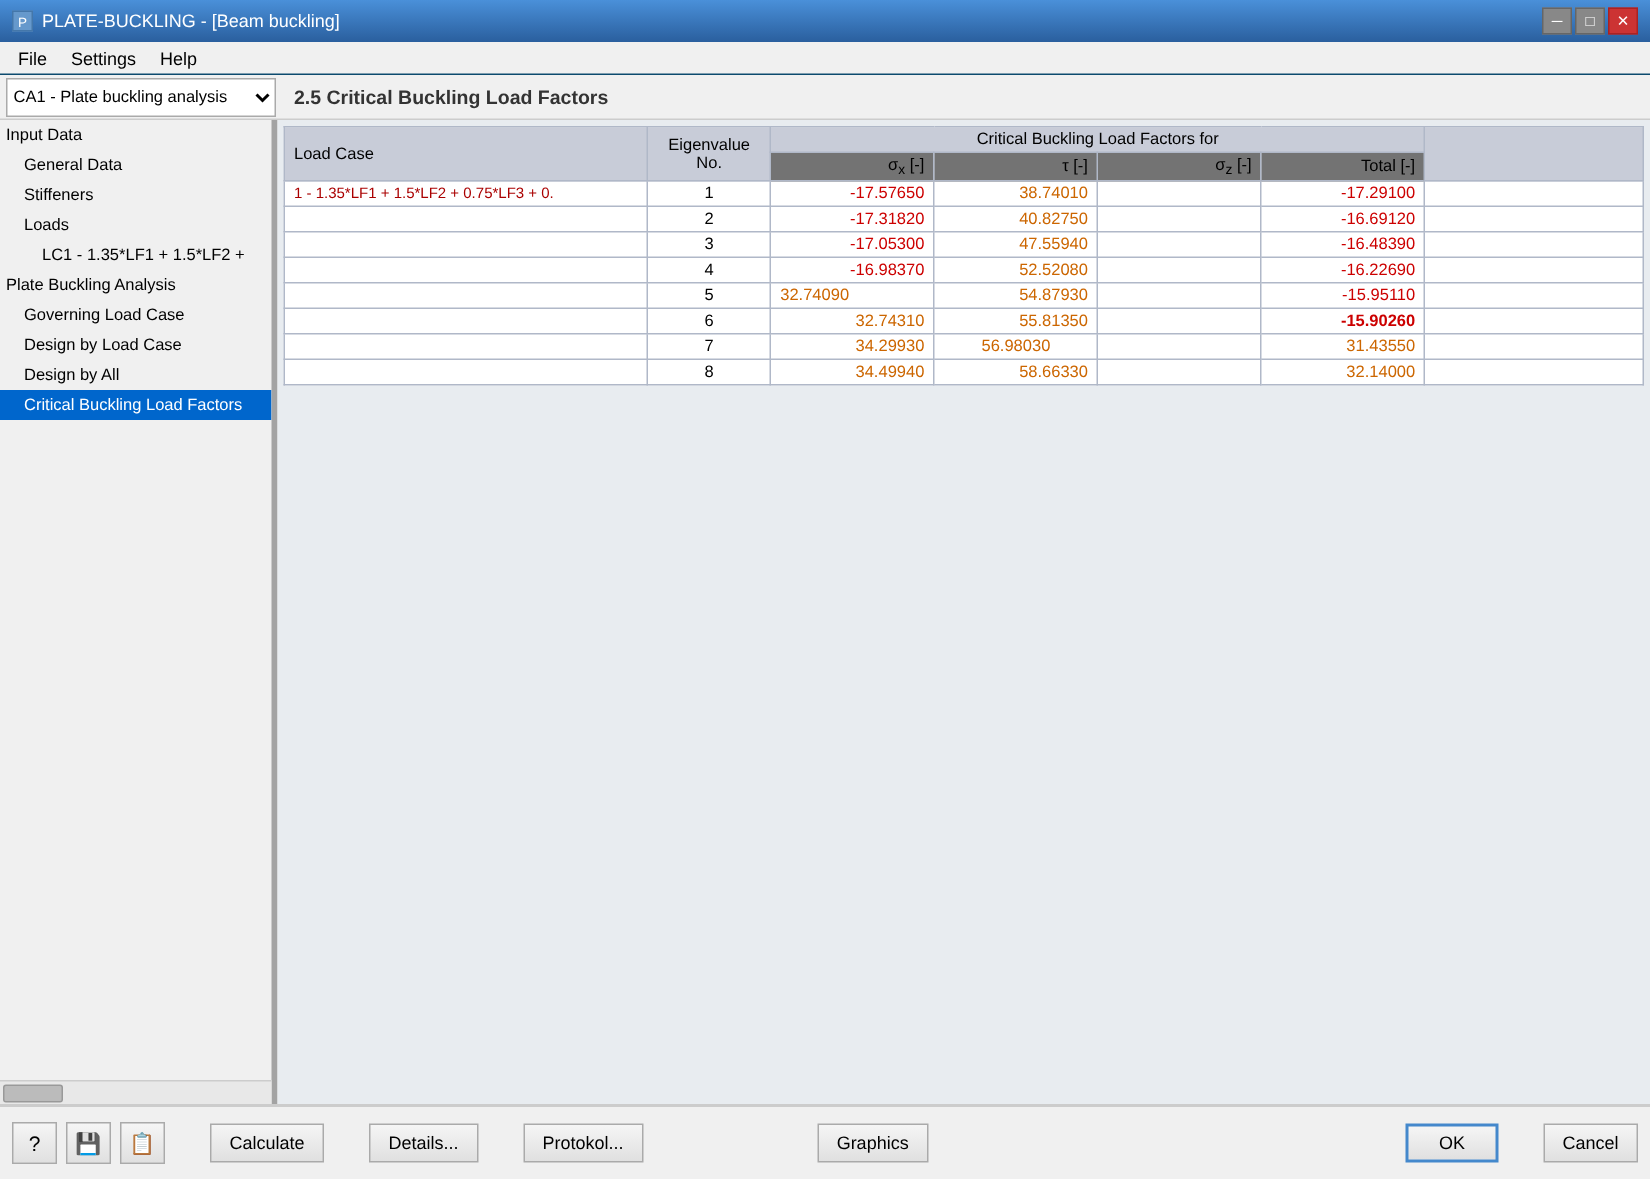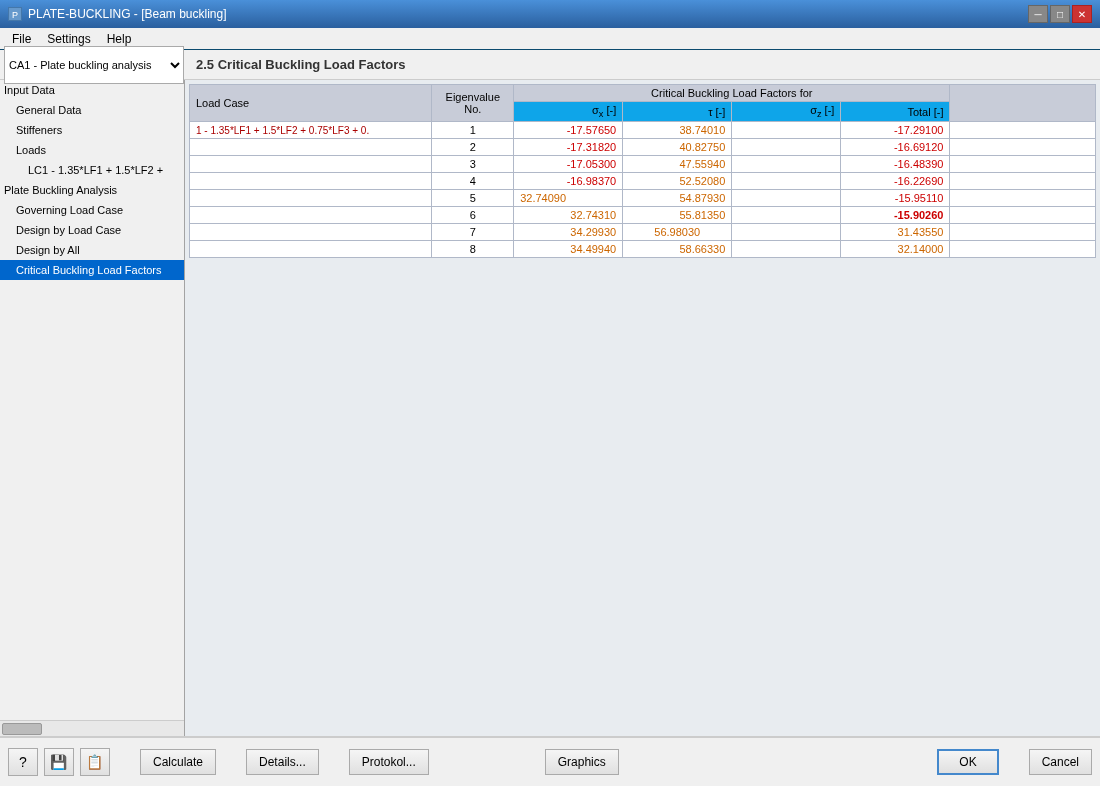--- a/index.html
+++ b/index.html
@@ -77,21 +77,21 @@
     .top-bar {
       display: flex;
       align-items: center;
       height: 30px;
       background: #f0f0f0;
       border-bottom: 1px solid #ccc;
       padding: 2px 4px;
     }
     .analysis-dropdown {
       width: 180px;
-      height: 38px;
+      height: 26px;
       font-size: 11px;
       border: 1px solid #aaa;
       background: white;
       padding: 1px 0;
     }
     .section-title {
       margin-left: 12px;
       font-size: 13px;
       font-weight: bold;
       color: #333;
@@ -142,21 +142,21 @@
       font-size: 11px;
     }
 
     table th, table td {
       border: 1px solid #b0b8c8;
       padding: 2px 6px;
       white-space: nowrap;
     }
 
     table th {
-      background: #0ea5e9;
+      background: #737373;
       text-align: center;
       font-weight: normal;
       font-size: 11px;
     }
 
     table thead tr:first-child th {
       background: #c8ccd8;
     }
 
     .col-load-case { width: 200px; text-align: left; }
@@ -208,21 +208,21 @@
       cursor: pointer;
       font-size: 12px;
     }
 
     .spacer { flex: 1; }
 
     .sidebar-wrap {
       display: flex;
       flex-direction: column;
       width: 185px;
-      border-right: 1px solid #a3a3a3;
+      border-right: 4px solid #a3a3a3;
     }
     .sidebar-tree {
       flex: 1;
       overflow: hidden;
     }
     .sidebar-hscroll {
       height: 16px;
       background: #e8e8e8;
       border-top: 1px solid #ccc;
       display: flex;

